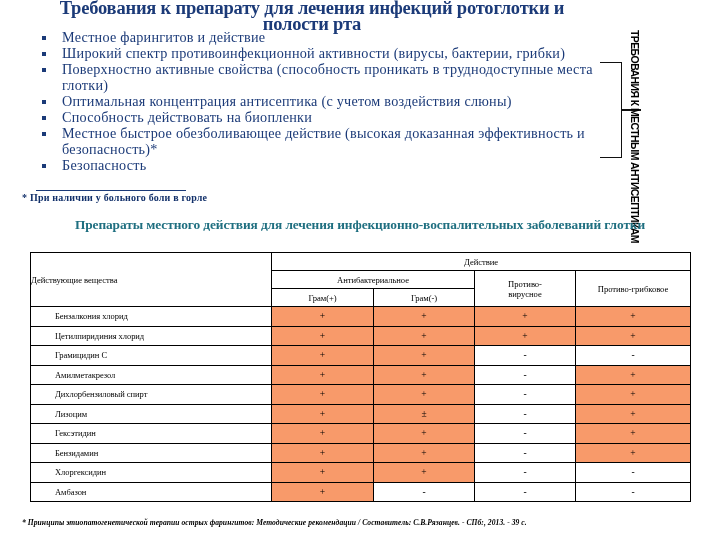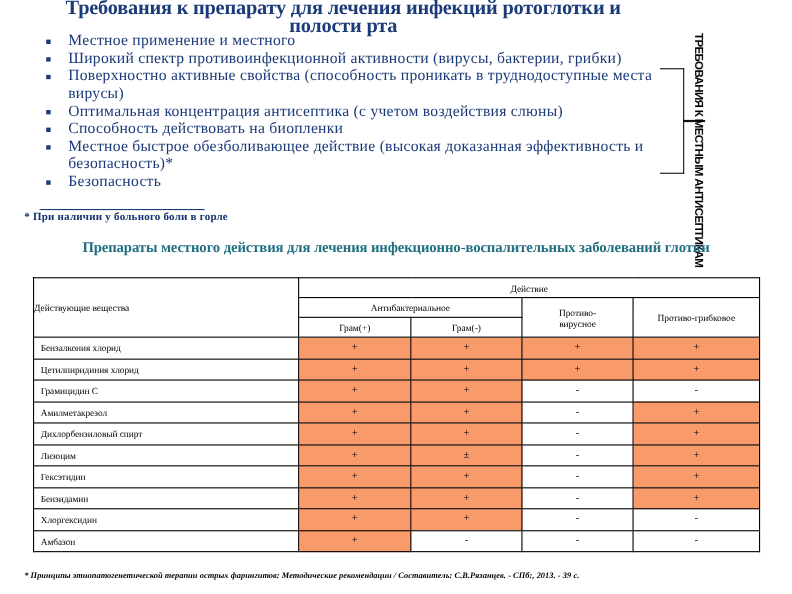--- a/index.html
+++ b/index.html
@@ -165,21 +165,21 @@
     font-size: 8.6px;
     height: 17px;
   }
   #drug-table .hdr-span { height: 17px; }
   #drug-table .substance-head {
     font-size: 8.6px;
     text-align: left;
   }
   #drug-table td.substance {
     text-align: left;
-    padding-left: 6px;
+    padding-left: 24px;
     font-size: 8.5px;
     height: 18.5px;
   }
   #drug-table td.mark {
     height: 18.5px;
     font-size: 9.5px;
   }
   .pos { background: #F89A6A; }
   .neg { background: #ffffff; }
 
@@ -198,23 +198,23 @@
   }
 </style>
 </head>
 <body>
 
 <div id="top-block">
 
   <div id="slide-title">Требования к препарату для лечения инфекций ротоглотки и полости рта</div>
 
   <ul id="bullet-list">
-      <li>Местное применение и местного</li>
+      <li>Местное фарингитов и действие</li>
       <li>Широкий спектр противоинфекционной активности (вирусы, бактерии, грибки)</li>
-      <li>Поверхностно активные свойства (способность проникать в труднодоступные места вирусы)</li>
+      <li>Поверхностно активные свойства (способность проникать в труднодоступные места глотки)</li>
       <li>Оптимальная концентрация антисептика (с учетом воздействия слюны)</li>
       <li>Способность действовать на биопленки</li>
       <li>Местное быстрое обезболивающее действие (высокая доказанная эффективность и безопасность)*</li>
       <li>Безопасность</li>
     </ul>
 
   <div id="bullet-footnote-rule"></div>
   <div id="bullet-footnote">* При наличии у больного боли в горле</div>
 
   <div id="brace"></div>

